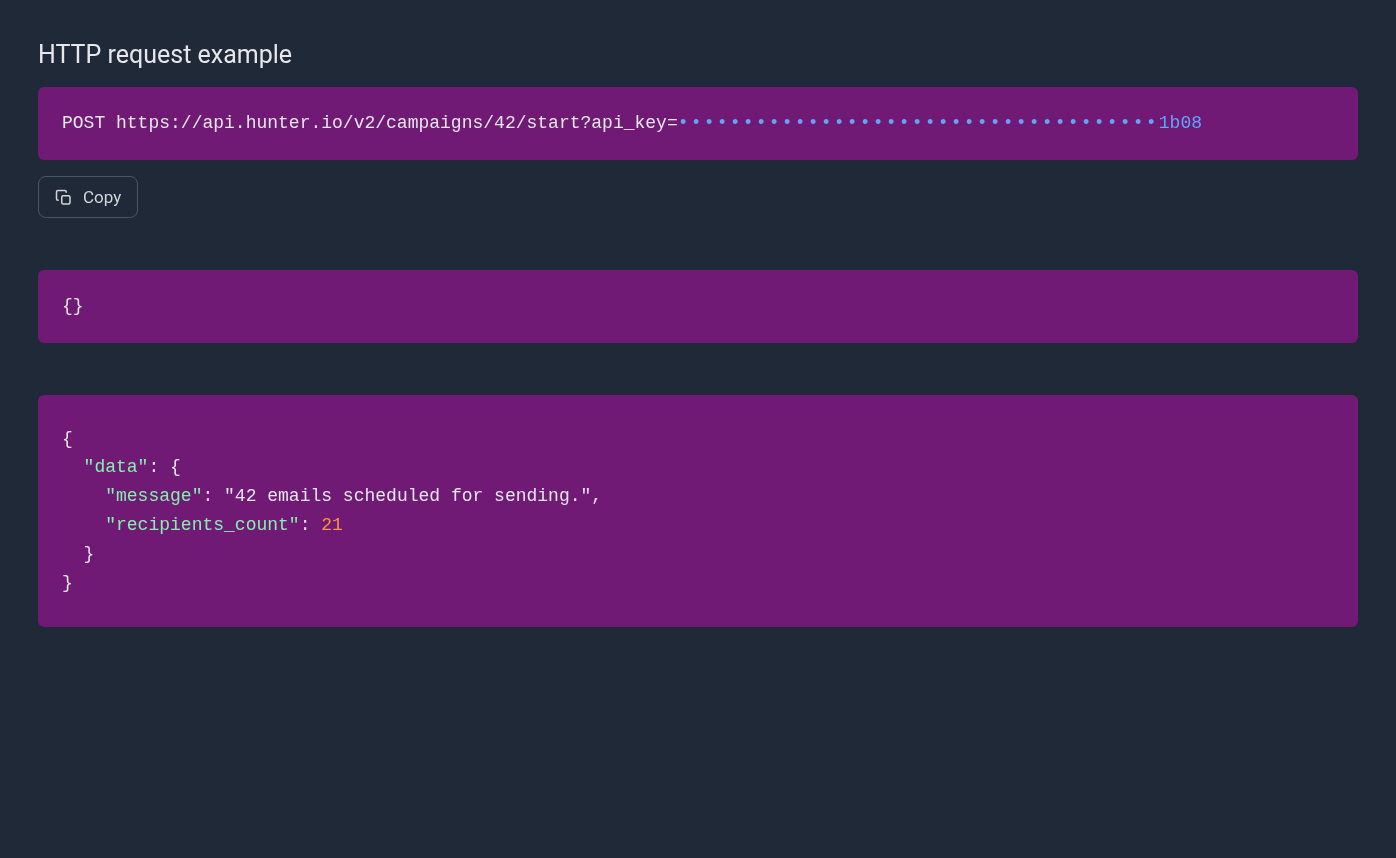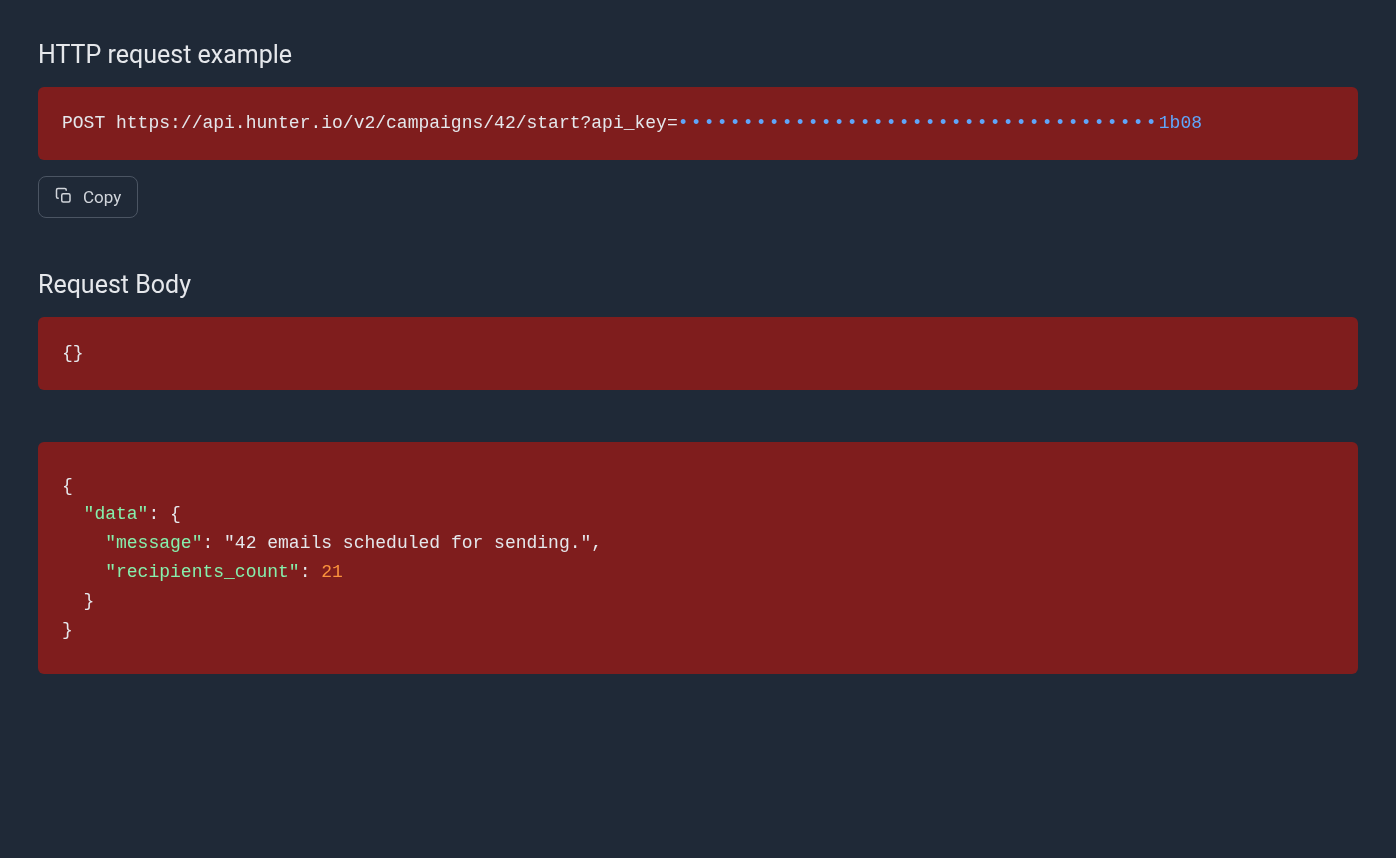--- a/index.html
+++ b/index.html
@@ -15,38 +15,38 @@
     min-height: 858px;
     width: 1396px;
   }
   h3, .section-title {
     font-size: 25px;
     font-weight: 400;
     color: #e5e7eb;
     margin-bottom: 18px;
   }
   .code-block {
-    background: #7f1d1d;
+    background: #701a75;
     border-radius: 6px;
     padding: 22px 24px;
     font-family: "SFMono-Regular", Consolas, "Liberation Mono", Menlo, monospace;
     font-size: 18px;
     line-height: 1.6;
     color: #e5e7eb;
     white-space: pre;
     overflow-x: auto;
     margin-bottom: 16px;
   }
   .code-block.tall {
     padding-top: 30px;
     padding-bottom: 30px;
   }
   .copy-btn {
     display: inline-flex;
-    align-items: flex-start;
+    align-items: flex-end;
     gap: 10px;
     background: transparent;
     border: 1px solid #4b5563;
     color: #d1d5db;
     border-radius: 8px;
     padding: 10px 16px;
     font-size: 17px;
     cursor: pointer;
     font-family: inherit;
   }
@@ -92,21 +92,20 @@
   <button class="copy-btn">
     <svg class="copy-icon" viewBox="0 0 24 24">
       <rect x="9" y="9" width="11" height="11" rx="2" ry="2"></rect>
       <path d="M5 15H4a2 2 0 0 1-2-2V4a2 2 0 0 1 2-2h9a2 2 0 0 1 2 2v1"></path>
     </svg>
     <span>Copy</span>
   </button>
 </div>
 
 <div class="section">
-  <div class="section-title">Request Body</div>
   <div class="code-block"><span>{}</span></div>
 </div>
 
 <div class="section">
   <div class="code-block tall"><span class="json-punct">{</span>
   <span class="json-key">"data"</span><span class="json-punct">: {</span>
     <span class="json-key">"message"</span><span class="json-punct">: </span><span class="json-string">"42 emails scheduled for sending."</span><span class="json-punct">,</span>
     <span class="json-key">"recipients_count"</span><span class="json-punct">: </span><span class="json-number">21</span>
   <span class="json-punct">}</span>
 <span class="json-punct">}</span></div>

